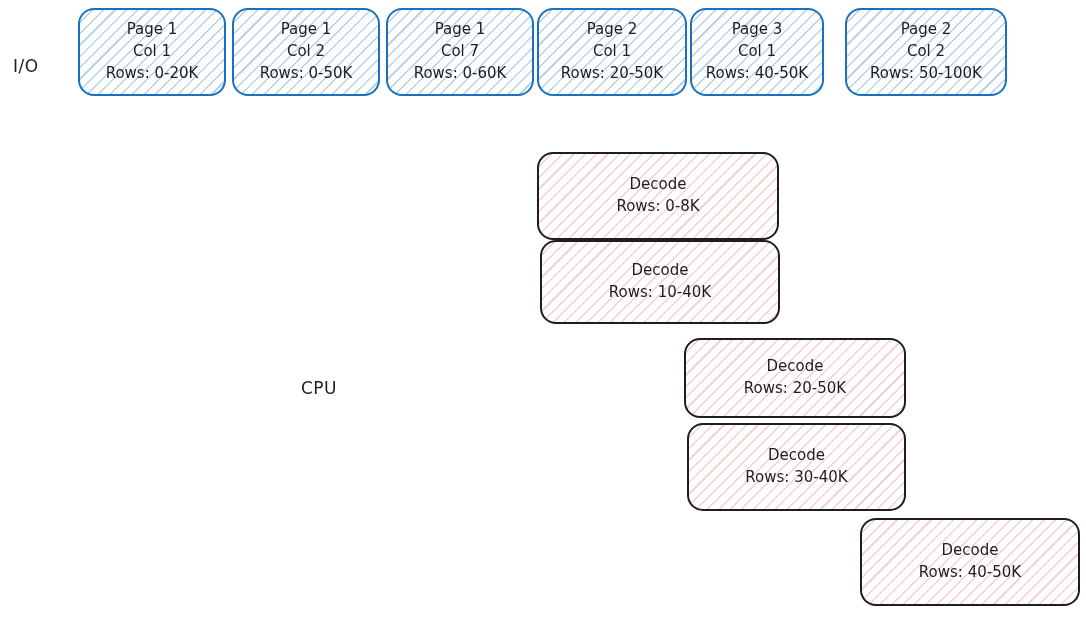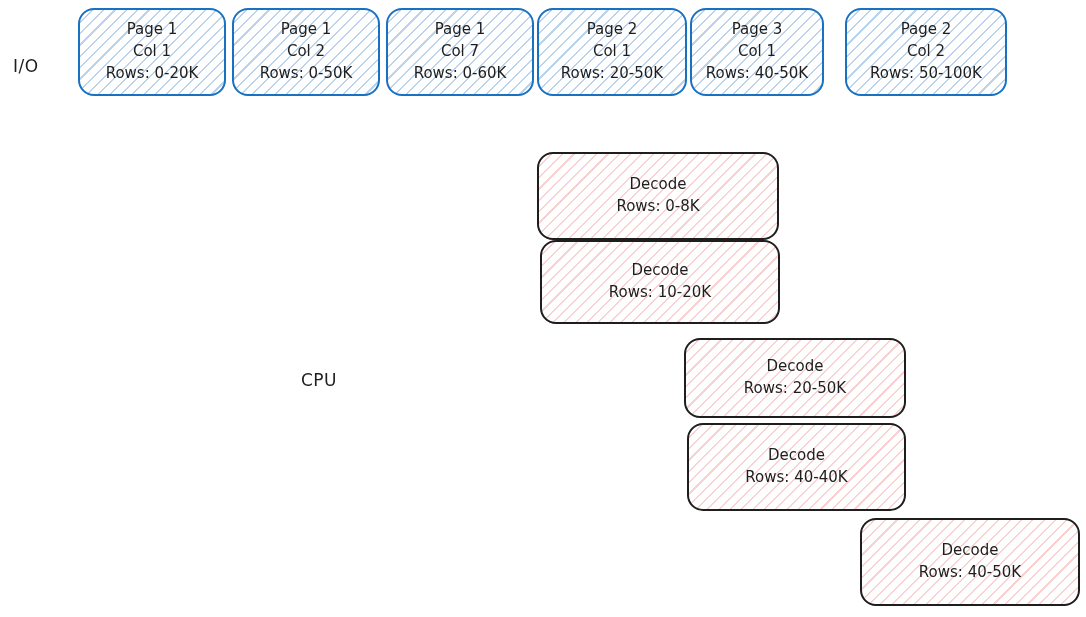--- a/index.html
+++ b/index.html
@@ -63,21 +63,21 @@
     display: block;
     white-space: nowrap;
   }
 </style>
 </head>
 <body>
 
 <div id="canvas">
   <div class="lane-label" style="left:13px; top:56px;">I/O</div>
 
-  <div class="lane-label" style="left:301px; top:370px;">CPU</div>
+  <div class="lane-label" style="left:301px; top:378px;">CPU</div>
 
 <div class="box io-box" style="left: 78px; top: 8px; width: 148px; height: 88px;">
       <span class="box-line">Page 1</span>
       <span class="box-line">Col 1</span>
       <span class="box-line">Rows: 0-20K</span>
     </div>
     <div class="box io-box" style="left: 232px; top: 8px; width: 148px; height: 88px;">
       <span class="box-line">Page 1</span>
       <span class="box-line">Col 2</span>
       <span class="box-line">Rows: 0-50K</span>
@@ -101,27 +101,27 @@
       <span class="box-line">Page 2</span>
       <span class="box-line">Col 2</span>
       <span class="box-line">Rows: 50-100K</span>
     </div>
     <div class="box decode-box" style="left: 537px; top: 152px; width: 242px; height: 88px;">
       <span class="box-line">Decode</span>
       <span class="box-line">Rows: 0-8K</span>
     </div>
     <div class="box decode-box" style="left: 540px; top: 240px; width: 240px; height: 84px;">
       <span class="box-line">Decode</span>
-      <span class="box-line">Rows: 10-20K</span>
+      <span class="box-line">Rows: 10-40K</span>
     </div>
     <div class="box decode-box" style="left: 684px; top: 338px; width: 222px; height: 80px;">
       <span class="box-line">Decode</span>
       <span class="box-line">Rows: 20-50K</span>
     </div>
     <div class="box decode-box" style="left: 687px; top: 423px; width: 219px; height: 88px;">
       <span class="box-line">Decode</span>
-      <span class="box-line">Rows: 40-40K</span>
+      <span class="box-line">Rows: 30-40K</span>
     </div>
     <div class="box decode-box" style="left: 860px; top: 518px; width: 220px; height: 88px;">
       <span class="box-line">Decode</span>
       <span class="box-line">Rows: 40-50K</span>
     </div>
   </div>
 
 </body></html>

